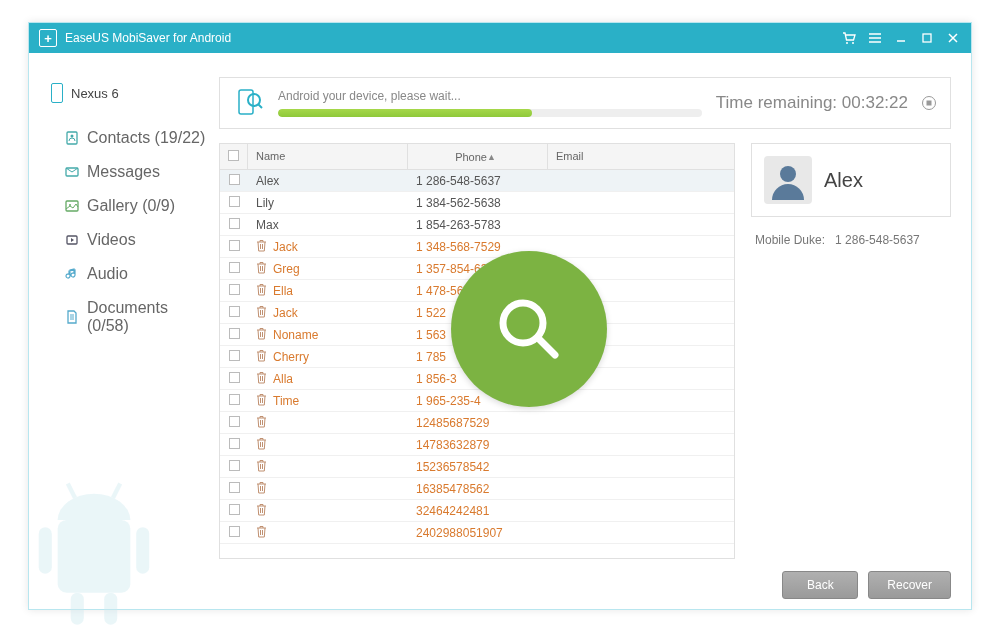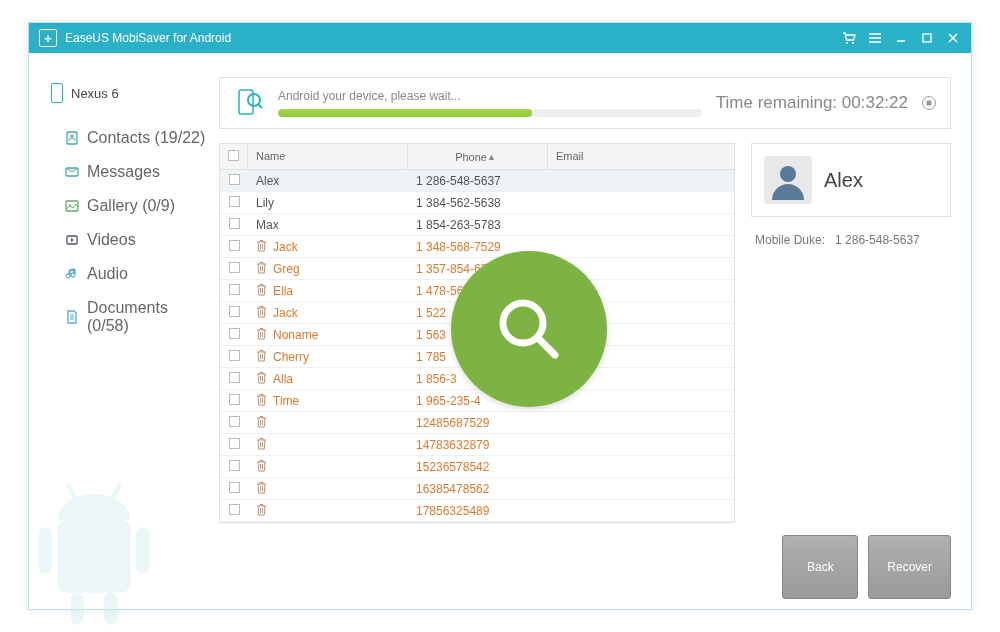--- a/index.html
+++ b/index.html
@@ -153,21 +153,21 @@
 
 .footer {
   display:flex; justify-content:flex-end; gap:10px;
   padding-top: 12px;
 }
 .btn {
   background: linear-gradient(#b0b0b0,#9a9a9a);
   color: #fff;
   border: 1px solid #888;
   border-radius: 3px;
-  padding: 24px 18px;
+  padding: 6px 18px;
   font-size: 12px;
   cursor: pointer;
   min-width: 76px;
   text-align:center;
 }
 
 .overlay-circle {
   position: absolute;
   left: 422px; top: 228px;
   width: 156px; height: 156px;
@@ -484,21 +484,21 @@
                 <div class="td email"></div>
               </div>
               <div class="trow">
                 <div class="td cb"><span class="cbx"></span></div>
                 <div class="td name deleted">
                   <span><svg class="trash-ico" viewBox="0 0 11 13">
                       <path d="M1 3h9M4 3V1.5h3V3M2 3l.7 9h5.6L9 3M4.5 5v5M6.5 5v5" fill="none" stroke="#c09070" stroke-width="1"></path>
                     </svg></span>
                   <span></span>
                 </div>
-                <div class="td phone deleted">17856325489</div>
+                <div class="td phone deleted">32464242481</div>
                 <div class="td email"></div>
               </div>
               <div class="trow">
                 <div class="td cb"><span class="cbx"></span></div>
                 <div class="td name deleted">
                   <span><svg class="trash-ico" viewBox="0 0 11 13">
                       <path d="M1 3h9M4 3V1.5h3V3M2 3l.7 9h5.6L9 3M4.5 5v5M6.5 5v5" fill="none" stroke="#c09070" stroke-width="1"></path>
                     </svg></span>
                   <span></span>
                 </div>

